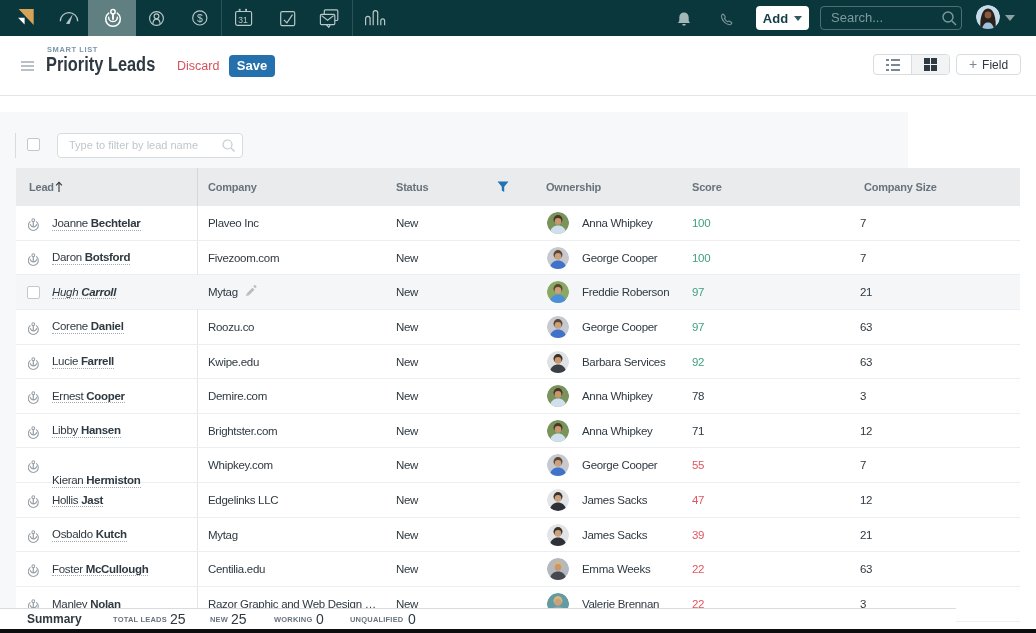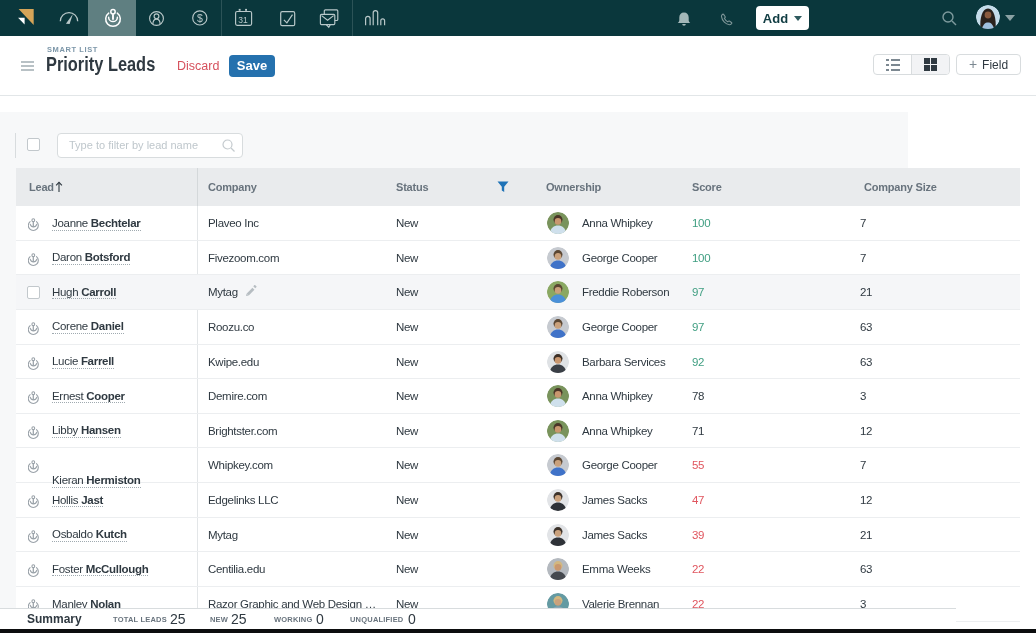--- a/index.html
+++ b/index.html
@@ -110,20 +110,21 @@
   <svg class="abs" style="left:677px;top:11.5px" width="14" height="14" viewBox="0 0 14 14">
       <g fill="#a3b7b8">
         <path d="M7 0.5 C4 0.5 2.3 2.6 2.3 5.4 L2.3 8.2 C2.3 9.4 1.6 10.2 0.7 10.9 L13.3 10.9 C12.4 10.2 11.7 9.4 11.7 8.2 L11.7 5.4 C11.7 2.6 10 0.5 7 0.5 Z"></path>
         <path d="M5.2 11.9 A1.8 1.8 0 0 0 8.8 11.9 Z"></path>
       </g>
     </svg>
   <svg class="abs" style="left:720px;top:12.5px" width="13" height="13" viewBox="0 0 18 18">
       <path d="M4.2 1.6 C3.6 1.6 1.8 3 2 4.6 C2.4 7.6 4 10.6 6 12.6 C8 14.6 10.4 15.8 13.2 16.2 C14.8 16.4 16.4 14.6 16.4 14 C16.4 13.6 16.2 13.3 15.9 13.1 L12.9 11.1 C12.5 10.9 12.1 11 11.8 11.3 L10.8 12.3 C9.2 11.5 7 9.4 6 7.4 L7 6.4 C7.3 6.1 7.4 5.6 7.2 5.2 L5.2 2.2 C5 1.9 4.6 1.6 4.2 1.6 Z" fill="none" stroke="#7f9698" stroke-width="1.5"></path>
     </svg>
   <div class="add-btn">Add <span class="add-caret"></span></div>
+  <div class="search-box">Search...</div>
   <svg class="abs" style="left:941px;top:10px" width="16" height="16" viewBox="0 0 16 16">
       <circle cx="7" cy="7" r="5" fill="none" stroke="#7e9a9d" stroke-width="1.4"></circle>
       <line x1="11" y1="11" x2="15" y2="15" stroke="#7e9a9d" stroke-width="1.4"></line>
     </svg>
   <div class="abs" style="left:976px;top:5px;width:24px;height:24px;border-radius:50%;overflow:hidden" id="nav-avatar"><svg width="24" height="24" viewBox="0 0 24 24">
         <circle cx="12" cy="12" r="12" fill="#c5dcea"></circle>
         <path d="M4.5 24 C3.5 14 6 3.5 12 3.5 C18 3.5 20.5 14 19.5 24 Z" fill="#2a211c"></path>
         <circle cx="12" cy="10" r="3.4" fill="#8a5a3e"></circle>
         <path d="M6 24 C7 19.5 9.2 17.6 12 17.6 C14.8 17.6 17 19.5 18 24 Z" fill="#9fc0de"></path>
       </svg></div>
@@ -244,21 +245,21 @@
             <path d="M2.5 22 C3.5 15.8 7 13.6 11 13.6 C15 13.6 18.5 15.8 19.5 22 Z" fill="#3f72c8"></path>
           </svg></span>
       <span style="left:566px">George Cooper</span>
       <span style="left:676px" class="green">100</span>
       <span style="left:844px">7</span>
     </div>
     <div class="row" style="top:107.28px;background:#f5f6f8;">
       <span style="left:11px;top:10.5px;width:14px;height:14px;line-height:normal;">
           <span style="display:block;width:13px;height:13px;background:#fff;border:1px solid #c2c8cc;border-radius:2px;"></span>
         </span>
-      <span style="left:36px;top:0;line-height:normal;"><span class="name" style="position:relative;top:0;display:inline-block;margin-top:11.5px;">Hugh <b>Carroll</b></span></span>
+      <span style="left:36px;top:0;line-height:normal;font-style:italic;"><span class="name" style="position:relative;top:0;display:inline-block;margin-top:11.5px;">Hugh <b>Carroll</b></span></span>
       <span style="left:192px">Mytag<svg width="12" height="12" viewBox="0 0 12 12" style="margin-left:7px;vertical-align:-1px">
             <g fill="#b6bdc2">
               <path d="M1 11 L1.6 8.4 L3.6 10.4 Z"></path>
               <rect x="4.2" y="2.6" width="2.8" height="8" transform="rotate(45 5.6 6.6)" fill="#b6bdc2"></rect>
               <rect x="8.6" y="0.4" width="2.8" height="2.2" transform="rotate(45 10 1.5)" fill="#b6bdc2"></rect>
             </g>
           </svg></span>
       <span style="left:380px">New</span>
       <span class="avatar"><svg width="22" height="22" viewBox="0 0 22 22">
             <circle cx="11" cy="11" r="11" fill="#8aa863"></circle>

